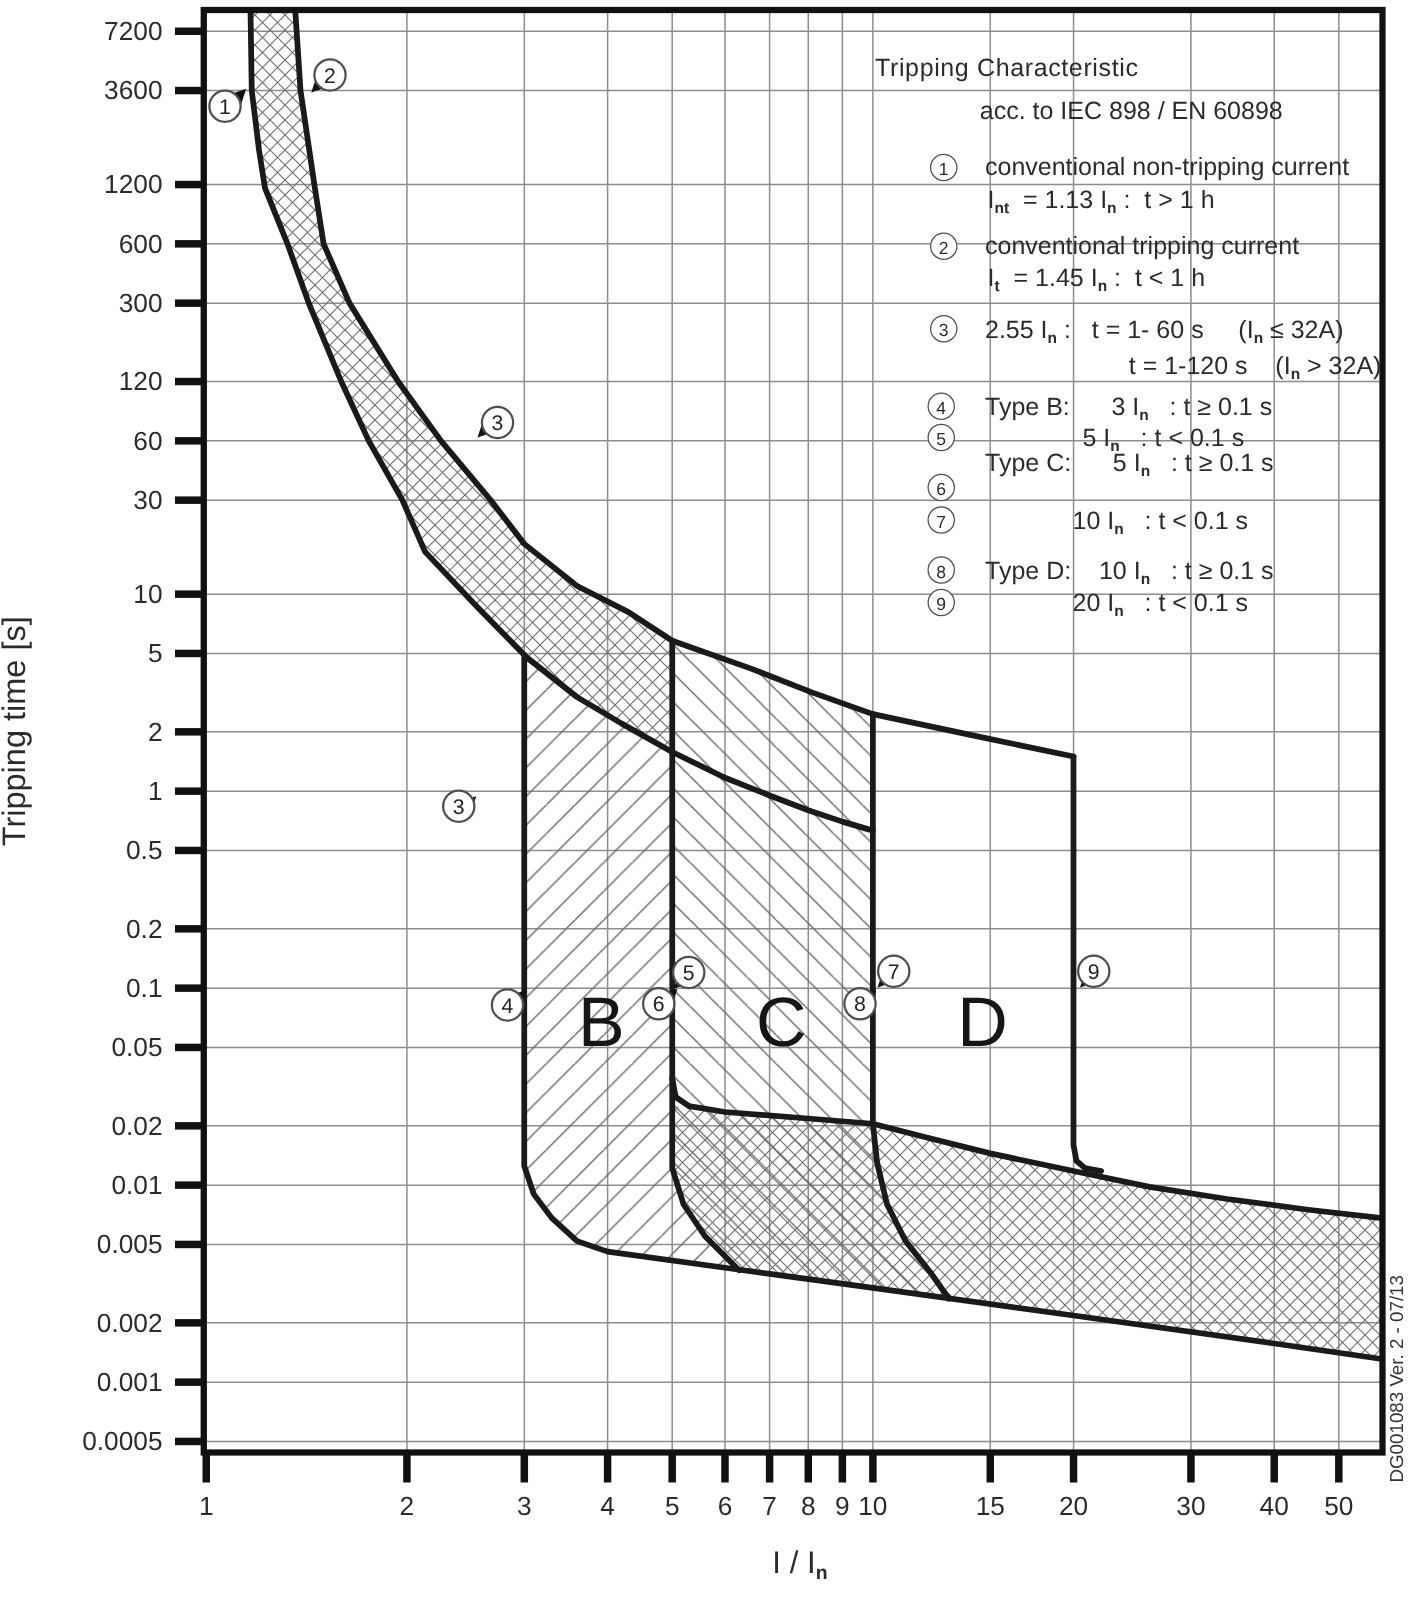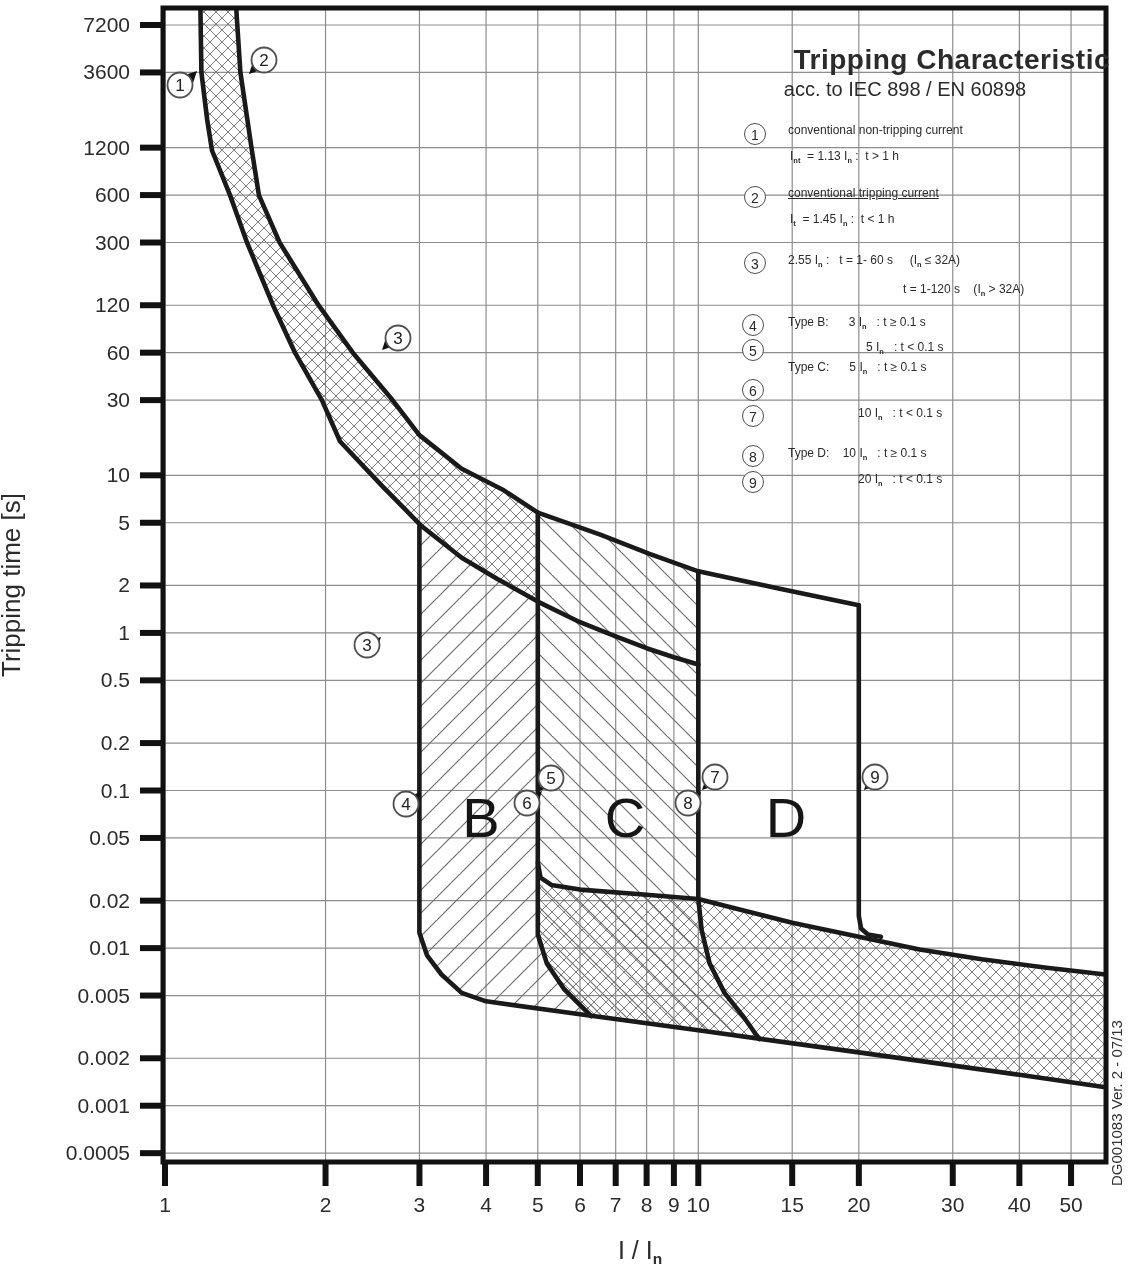--- a/index.html
+++ b/index.html
@@ -1,26 +1,26 @@
 <!DOCTYPE html>
 <html><head>
 <meta charset="utf-8">
 <style>
   html,body{margin:0;padding:0;background:#ffffff;}
   .stage{position:relative;width:1130px;height:1280px;background:#fff;overflow:hidden;
          font-family:"Liberation Sans",sans-serif;color:#2b2b2b;}
   #chart-svg{position:absolute;left:0;top:0;}
   
   #legend{position:absolute;left:0;top:0;width:1130px;height:1280px;pointer-events:none;}
-  .lg-title{position:absolute;left:700px;top:44px;width:410px;text-align:right;
-            font-size:28px;letter-spacing:.5px;font-weight:bold;}
+  .lg-title{position:absolute;left:700px;top:44px;width:410px;text-align:left;
+            font-size:20px;letter-spacing:.5px;}
   .lg-sub{position:absolute;left:700px;top:78px;width:410px;text-align:center;font-size:20px;}
   .lg-circ{position:absolute;width:22px;height:22px;border:1.6px solid #4f4f4f;border-radius:50%;
            background:#fff;font-size:14px;line-height:22px;text-align:center;box-sizing:border-box;}
-  .lg-line{position:absolute;font-size:12px;white-space:pre;}
+  .lg-line{position:absolute;font-size:20px;white-space:pre;}
   .sub{font-size:.62em;position:relative;top:.35em;font-weight:bold;}
   .x-title{position:absolute;left:540px;top:1236px;width:200px;text-align:center;font-size:25px;}
 </style>
 </head>
 <body>
 
 <div class="stage">
   <svg id="chart-svg" width="1130" height="1280">
       <defs>
         <pattern id="hx" width="12" height="12" patternUnits="userSpaceOnUse">
@@ -238,21 +238,21 @@
       </g>
     </svg>
 
   <div id="legend">
     <div class="lg-title">Tripping Characteristic</div>
     <div class="lg-sub">acc. to IEC 898 / EN 60898</div>
   <span class="lg-circ" style="left: 744px; top: 123px;">1</span>
       <div class="lg-line" style="left: 788px; top: 123px;"><span>conventional non-tripping current</span></div>
       <div class="lg-line" style="left: 790px; top: 149px;"><span>I</span><span class="sub">nt</span><span>  = 1.13 </span><span>I</span><span class="sub">n</span><span> :  t &gt; 1 h</span></div>
       <span class="lg-circ" style="left: 744px; top: 186px;">2</span>
-      <div class="lg-line" style="left: 788px; top: 186px; text-decoration: underline;"><span>conventional tripping current</span></div>
+      <div class="lg-line" style="left: 788px; top: 186px;"><span>conventional tripping current</span></div>
       <div class="lg-line" style="left: 790px; top: 212px;"><span>I</span><span class="sub">t</span><span>  = 1.45 </span><span>I</span><span class="sub">n</span><span> :  t &lt; 1 h</span></div>
       <span class="lg-circ" style="left: 744px; top: 252px;">3</span>
       <div class="lg-line" style="left: 788px; top: 253px;"><span>2.55 </span><span>I</span><span class="sub">n</span><span> :   t = 1- 60 s     (</span><span>I</span><span class="sub">n</span><span> ≤ 32A)</span></div>
       <div class="lg-line" style="left: 855px; top: 282px; margin-left: 48px;"><span>t = 1-120 s    (</span><span>I</span><span class="sub">n</span><span> &gt; 32A)</span></div>
       <span class="lg-circ" style="left: 742px; top: 314px;">4</span>
       <div class="lg-line" style="left: 788px; top: 315px;"><span>Type B:      3 </span><span>I</span><span class="sub">n</span><span>   : t ≥ 0.1 s</span></div>
       <span class="lg-circ" style="left: 742px; top: 339px;">5</span>
       <div class="lg-line" style="left: 866px; top: 340px;"><span>5 </span><span>I</span><span class="sub">n</span><span>   : t &lt; 0.1 s</span></div>
       <span class="lg-circ" style="left: 742px; top: 379px;">6</span>
       <div class="lg-line" style="left: 788px; top: 360px;"><span>Type C:      5 </span><span>I</span><span class="sub">n</span><span>   : t ≥ 0.1 s</span></div>

